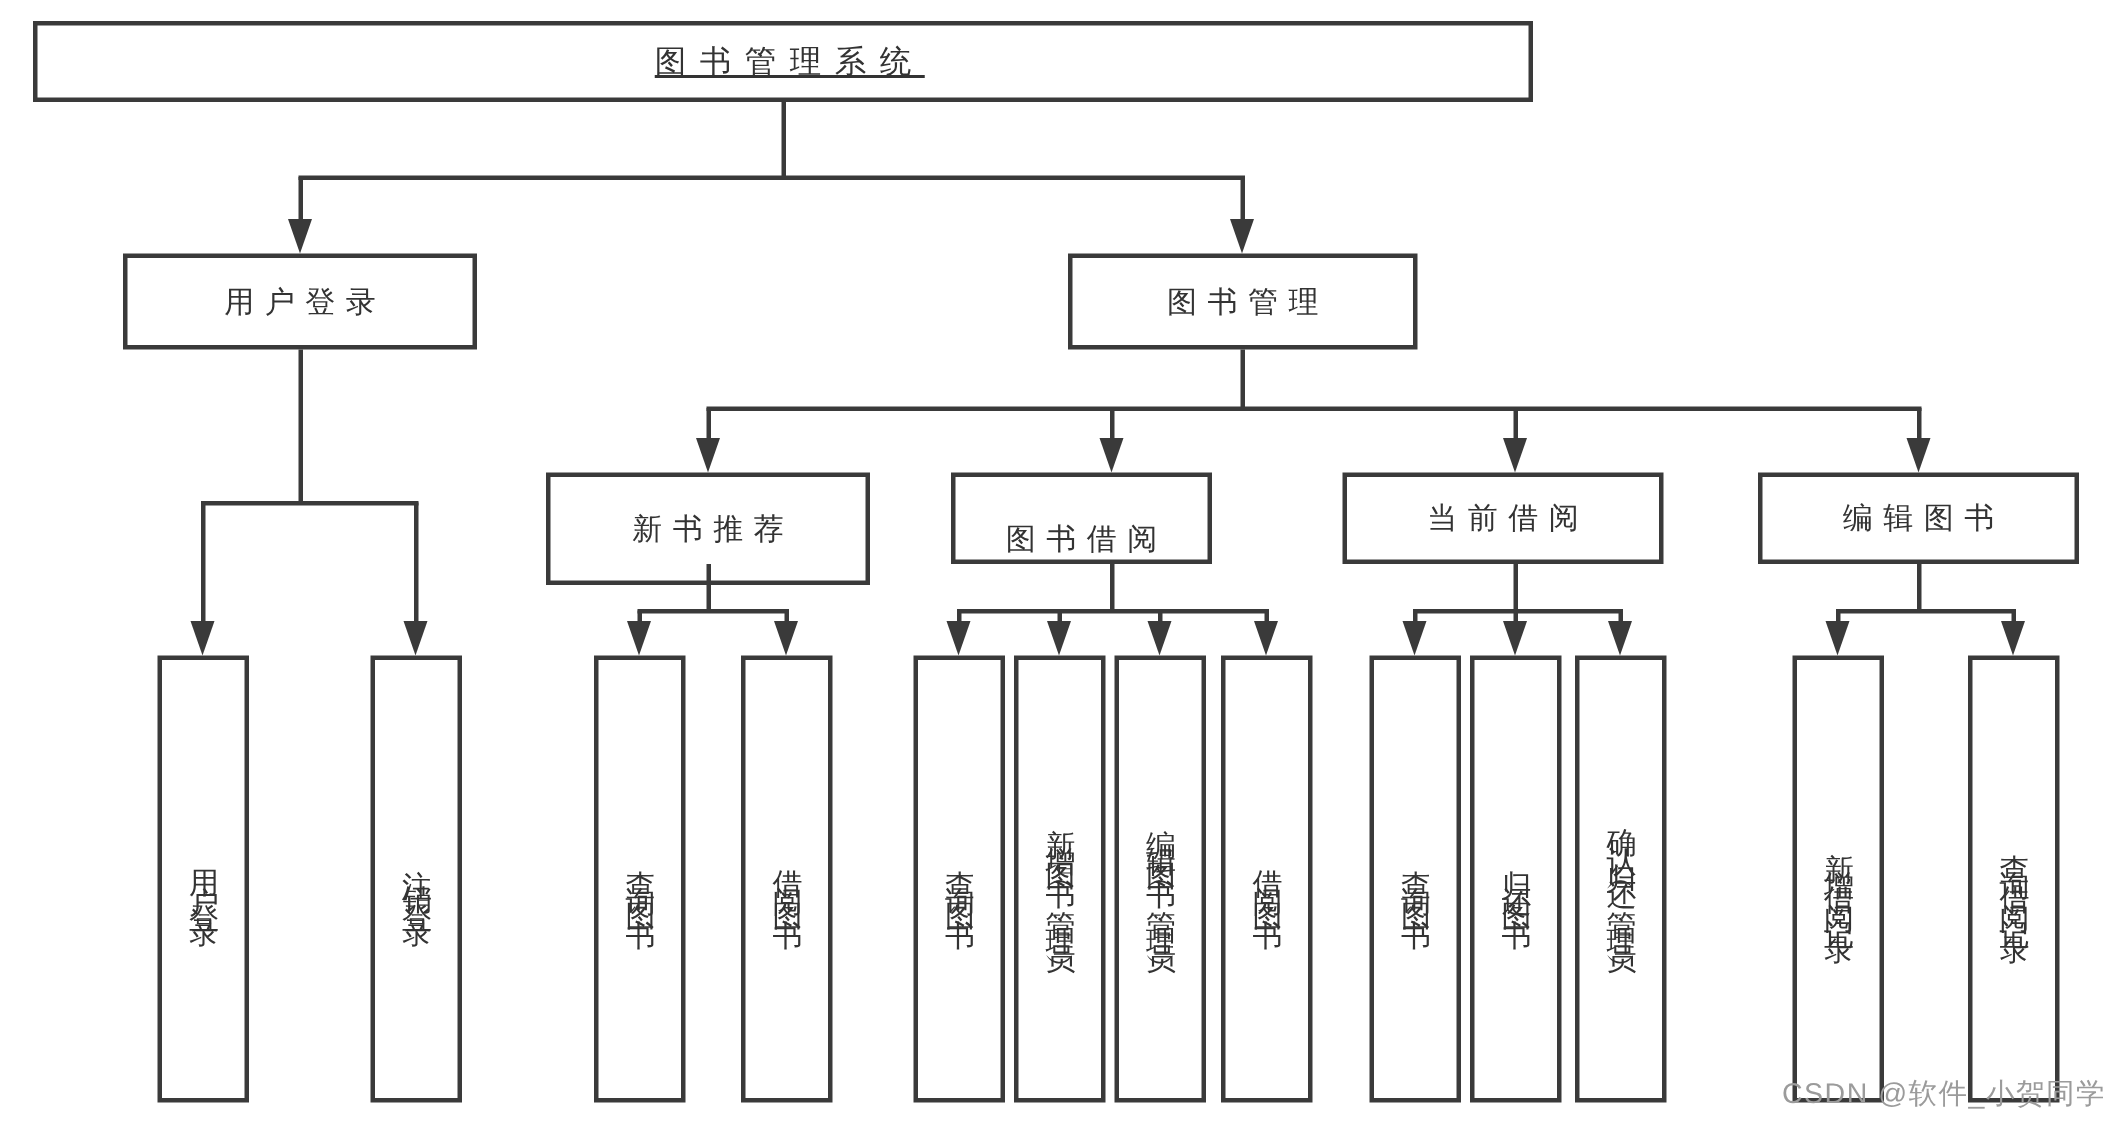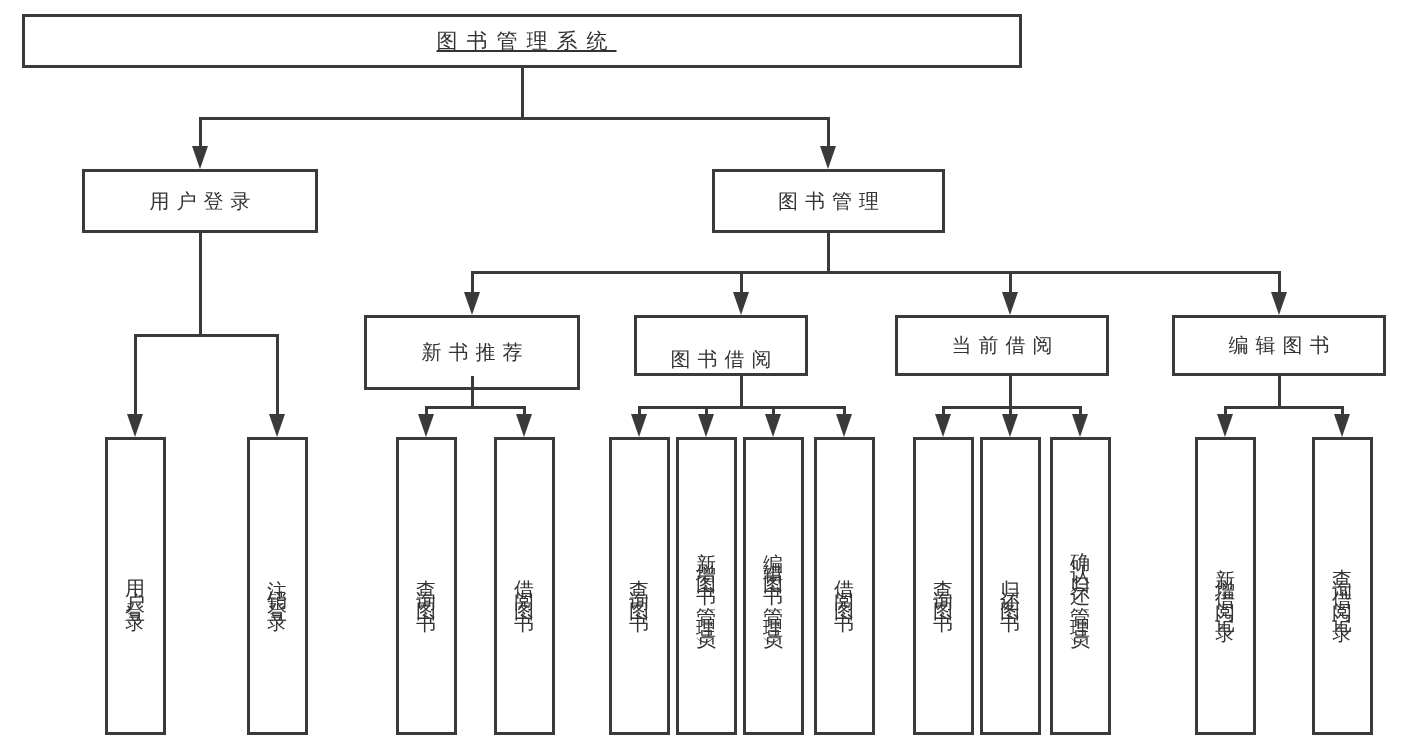--- a/index.html
+++ b/index.html
@@ -182,14 +182,15 @@
   <div class="vline" style="left:1008.5px; top:407px; height:7px;"></div>
   <div class="ahead" style="left:1002px; top:414px;"></div>
   <div class="vline" style="left:1078.5px; top:407px; height:7px;"></div>
   <div class="ahead" style="left:1072px; top:414px;"></div>
 
   <div class="vline" style="left:1223.5px; top:407px; height:7px;"></div>
   <div class="ahead" style="left:1217px; top:414px;"></div>
   <div class="vline" style="left:1340.5px; top:407px; height:7px;"></div>
   <div class="ahead" style="left:1334px; top:414px;"></div>
 
+  <div class="watermark">CSDN @软件_小贺同学</div>
 
 </div>
 
 </body></html>

